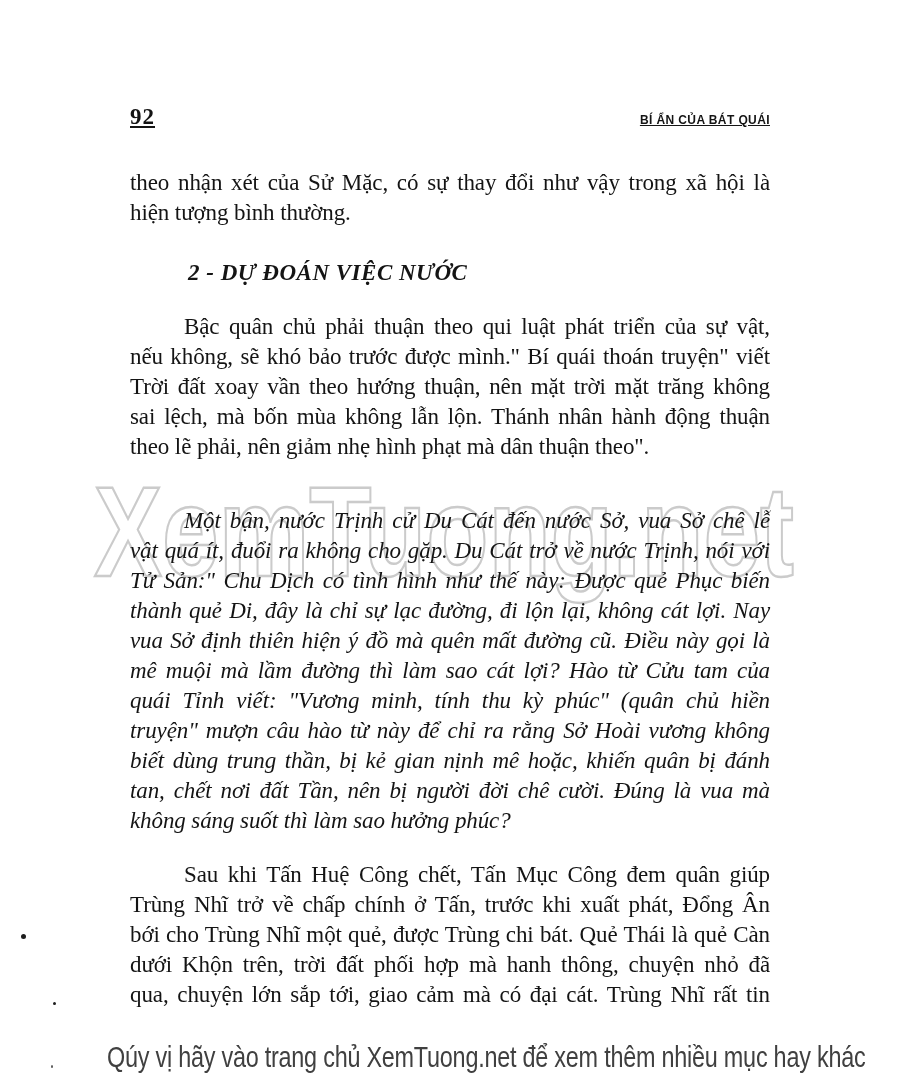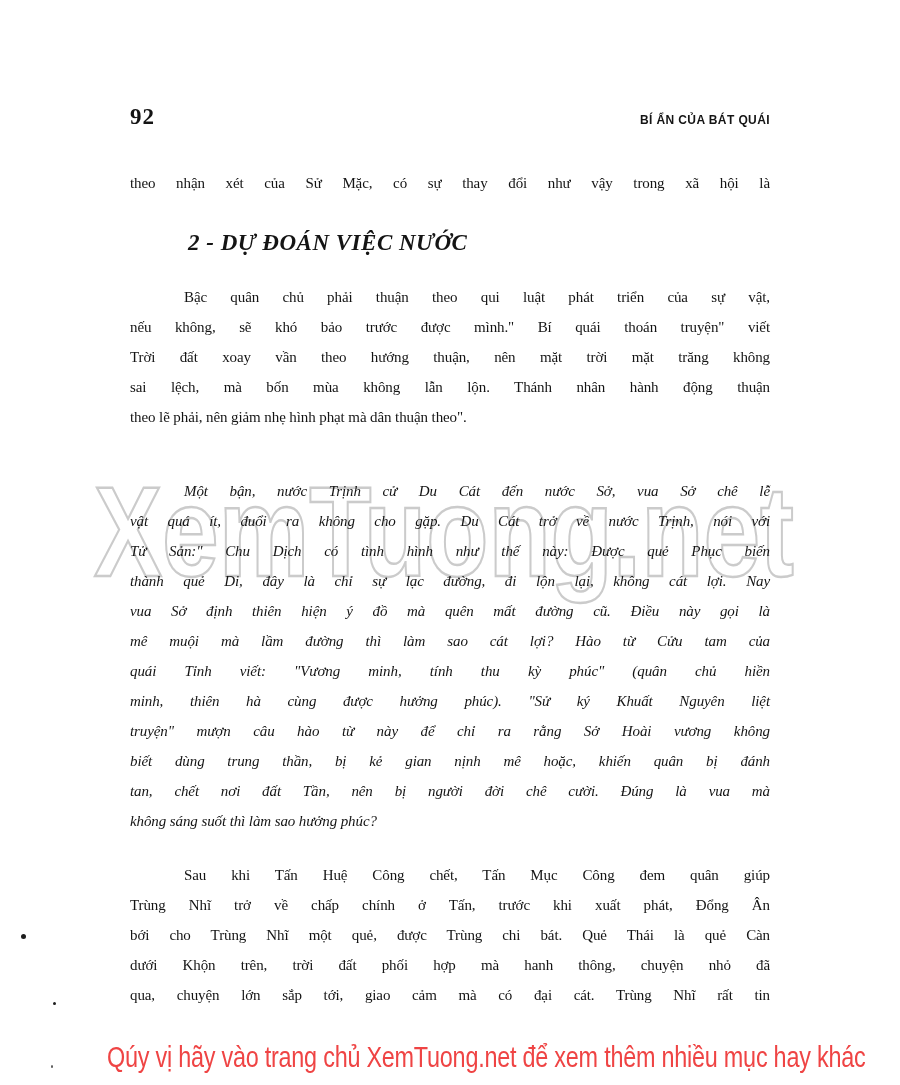--- a/index.html
+++ b/index.html
@@ -13,20 +13,21 @@
   }
   .page { position: absolute; inset: 0; }
 
   
   .page-header {
     position: absolute;
     top: 104px; left: 130px; right: 130px;
     display: flex;
     justify-content: space-between;
     align-items: baseline;
+    text-decoration: underline;
   }
   .page-num { font-size: 23px; font-weight: bold; letter-spacing: 1px; }
   .running-title {
     font-family: "Liberation Sans", sans-serif;
     font-weight: bold;
     font-size: 12px;
     letter-spacing: 0.4px;
   }
 
   
@@ -39,21 +40,21 @@
   }
 
   
   .body-text {
     position: absolute;
     top: 168px; left: 130px;
     width: 640px;
     z-index: 1;
   }
   .line {
-    font-size: 15px;
+    font-size: 23px;
     line-height: 30px;
     height: 30px;
     text-align: justify;
     text-align-last: justify;
     letter-spacing: -0.1px;
     white-space: normal;
   }
   .line.last { text-align-last: left; }
   .line.indent { text-indent: 54px; }
   .heading {
@@ -75,21 +76,21 @@
 
   
   .footer {
     position: absolute;
     top: 1040px; left: 0;
     width: 900px;
     text-align: center;
     z-index: 1;
     font-family: "Liberation Sans", sans-serif;
     font-size: 30px;
-    color: #ef4444;
+    color: #404040;
   }
   .footer-inner {
     display: inline-block;
     transform: scaleX(0.78);
     transform-origin: center;
     white-space: nowrap;
     letter-spacing: -0.3px;
   }
 </style>
 </head>
@@ -102,38 +103,38 @@
     <span class="running-title">BÍ ẨN CỦA BÁT QUÁI</span>
   </div>
 
   <svg class="watermark" viewBox="0 0 710 150" width="710" height="150">
     <text x="2" y="112" font-family="Liberation Sans, sans-serif" font-weight="bold" font-size="128" textLength="700" lengthAdjust="spacingAndGlyphs" fill="none" stroke-width="2.5" stroke="#c6c6c6">XemTuong.net</text>
   </svg>
 
   <div class="body-text">
       <div class="paragraph">
         <div class="line">theo nhận xét của Sử Mặc, có sự thay đổi như vậy trong xã hội là</div>
+        <div class="line last">hiện tượng bình thường.</div>
       </div>
       <div class="heading">2 - DỰ ĐOÁN VIỆC NƯỚC</div>
       <div class="paragraph">
         <div class="line indent">Bậc quân chủ phải thuận theo qui luật phát triển của sự vật,</div>
         <div class="line">nếu không, sẽ khó bảo trước được mình." Bí quái thoán truyện" viết</div>
         <div class="line">Trời đất xoay vần theo hướng thuận, nên mặt trời mặt trăng không</div>
         <div class="line">sai lệch, mà bốn mùa không lẫn lộn. Thánh nhân hành động thuận</div>
         <div class="line last">theo lẽ phải, nên giảm nhẹ hình phạt mà dân thuận theo".</div>
       </div>
       <div class="paragraph gap-lg">
         <div class="line indent">Một bận, nước Trịnh cử Du Cát đến nước Sở, vua Sở chê lễ</div>
         <div class="line">vật quá ít, đuổi ra không cho gặp. Du Cát trở về nước Trịnh, nói với</div>
         <div class="line">Tử Sản:" Chu Dịch có tình hình như thế này: Được quẻ Phục biến</div>
         <div class="line">thành quẻ Di, đây là chỉ sự lạc đường, đi lộn lại, không cát lợi. Nay</div>
         <div class="line">vua Sở định thiên hiện ý đồ mà quên mất đường cũ. Điều này gọi là</div>
         <div class="line">mê muội mà lầm đường thì làm sao cát lợi? Hào từ Cửu tam của</div>
         <div class="line">quái Tỉnh viết: "Vương minh, tính thu kỳ phúc" (quân chủ hiền</div>
-        <div class="line">minh, thiên hà cùng được hưởng phúc). "Sử ký Khuất Nguyên liệt</div>
         <div class="line">truyện" mượn câu hào từ này để chỉ ra rằng Sở Hoài vương không</div>
         <div class="line">biết dùng trung thần, bị kẻ gian nịnh mê hoặc, khiến quân bị đánh</div>
         <div class="line">tan, chết nơi đất Tần, nên bị người đời chê cười. Đúng là vua mà</div>
         <div class="line last">không sáng suốt thì làm sao hưởng phúc?</div>
       </div>
       <div class="paragraph gap-sm">
         <div class="line indent">Sau khi Tấn Huệ Công chết, Tấn Mục Công đem quân giúp</div>
         <div class="line">Trùng Nhĩ trở về chấp chính ở Tấn, trước khi xuất phát, Đổng Ân</div>
         <div class="line">bới cho Trùng Nhĩ một quẻ, được Trùng chi bát. Quẻ Thái là quẻ Càn</div>
         <div class="line">dưới Khộn trên, trời đất phối hợp mà hanh thông, chuyện nhỏ đã</div>

